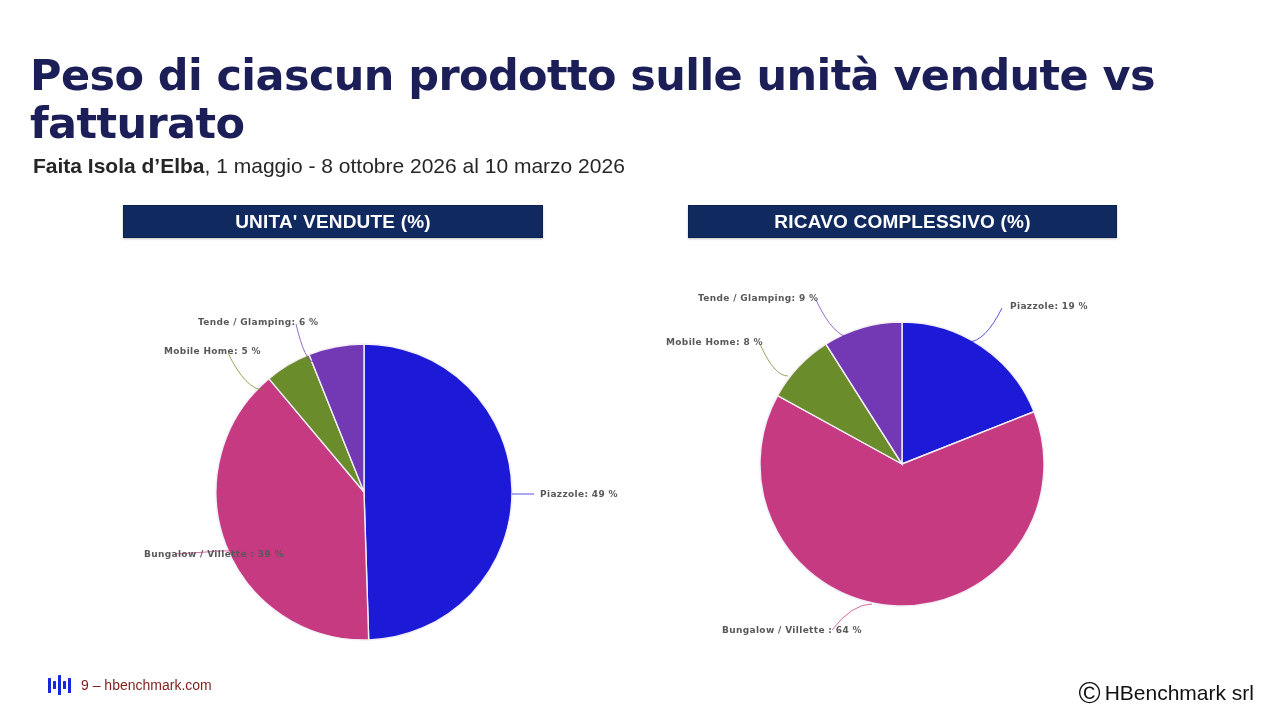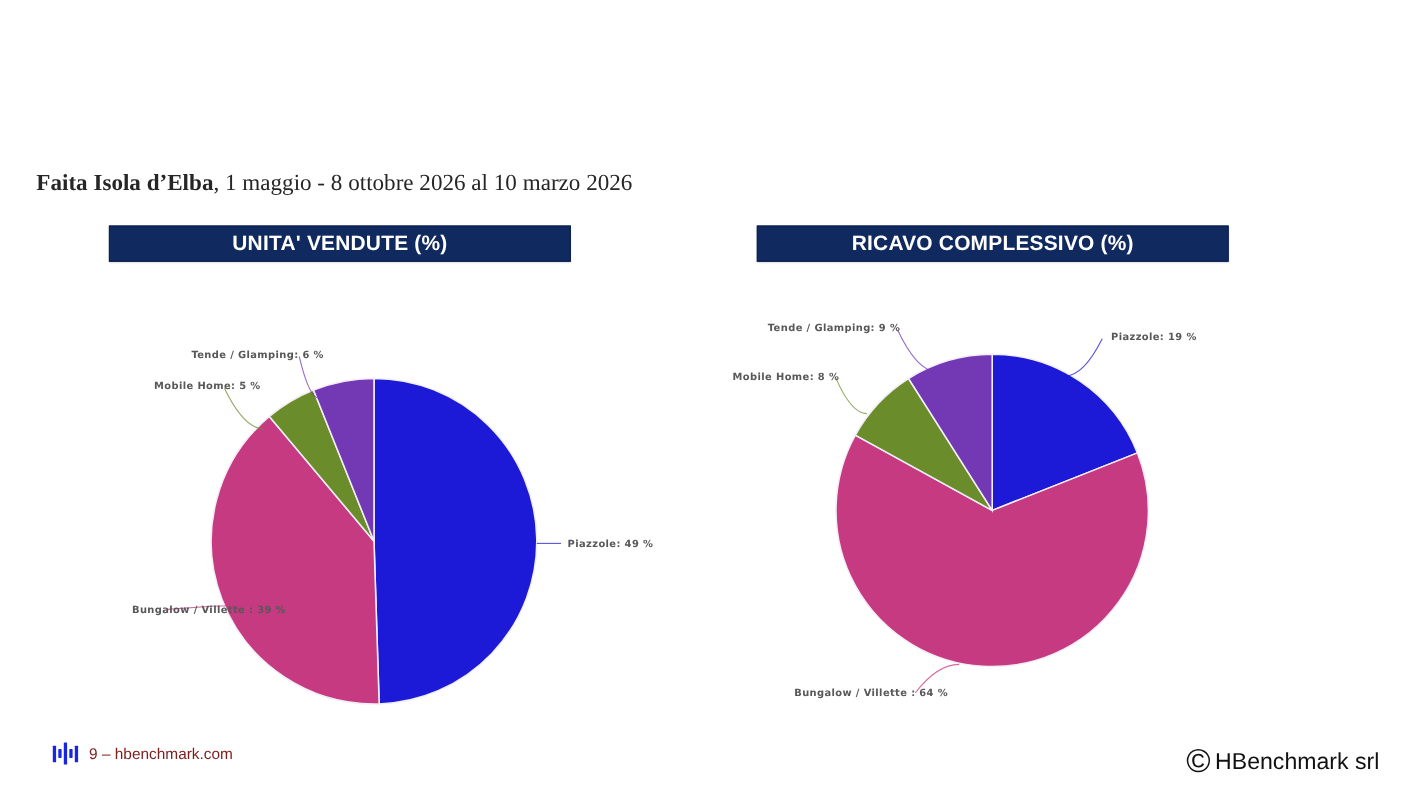--- a/index.html
+++ b/index.html
@@ -33,35 +33,35 @@
     font-size: 43px;
     line-height: 1.12;
     letter-spacing: -0.6px;
     color: #1b1e57;
     white-space: pre-wrap;
   }
   .subtitle {
     position: absolute;
     left: 33px;
     top: 154px;
-    font-family: Liberation Serif, serif;
+    font-family: Liberation Sans, sans-serif;
     font-size: 21px;
     color: #262626;
     white-space: nowrap;
   }
   .subtitle .bold {
     font-weight: bold;
   }
 
   
   .panel {
     position: absolute;
     top: 205px;
   }
-  .panel.left  { left: 92px;  width: 440px; }
+  .panel.left  { left: 116px;  width: 440px; }
   .panel.right { left: 680px;  width: 445px; }
 
   .panel-header {
     height: 31px;
     background: #10295e;
     border: 1px solid #0c2150;
     display: flex;
     align-items: center;
     justify-content: center;
     box-shadow: 0 1px 2px rgba(0,0,0,0.25);
@@ -149,20 +149,21 @@
     color: #111111;
     white-space: nowrap;
     text-align: center;
   }
 </style>
 </head>
 <body>
 
 <div class="slide">
 
+  <h1 class="title">Peso di ciascun prodotto sulle unità vendute vs fatturato</h1>
 
   <div class="subtitle">
     <span class="bold">Faita Isola d’Elba</span><span>, 1 maggio - 8 ottobre 2026 al 10 marzo 2026</span>
   </div>
 
   <div class="panel left">
     <div class="panel-header">
       <span>UNITA' VENDUTE (%)</span>
     </div>
     <div class="pie-wrap">

